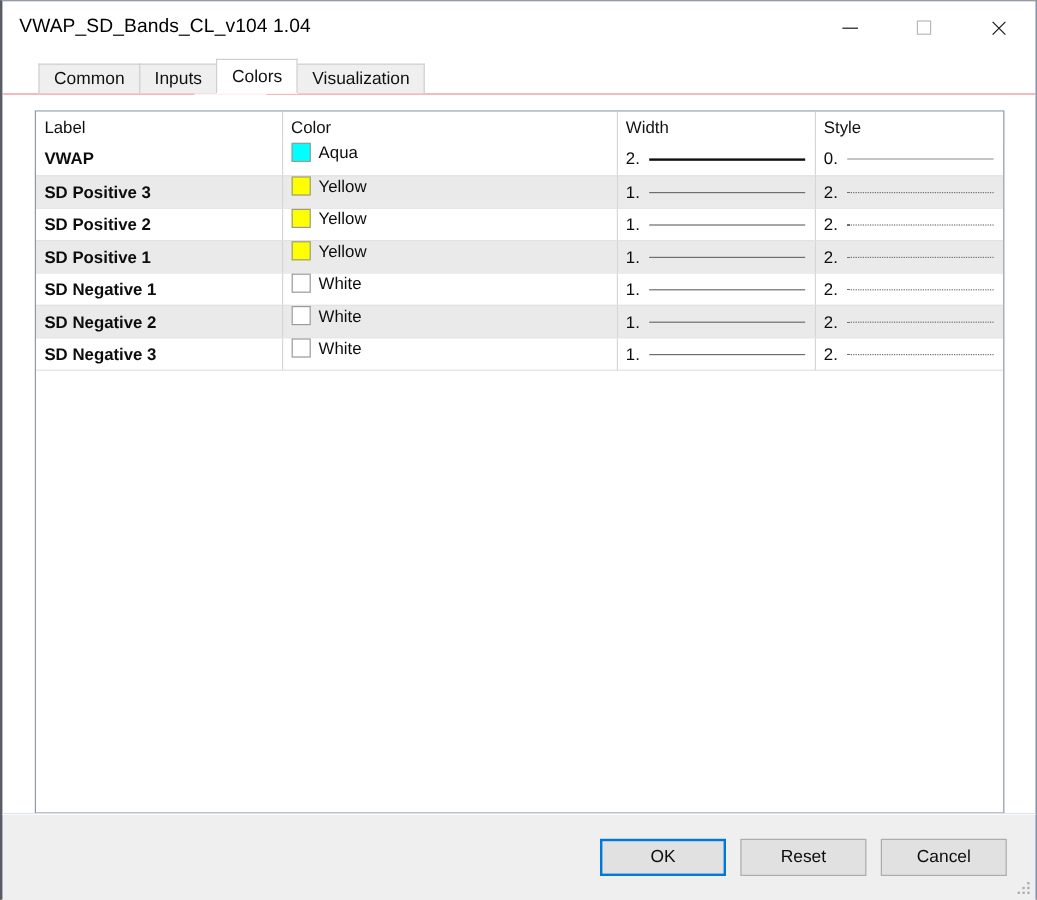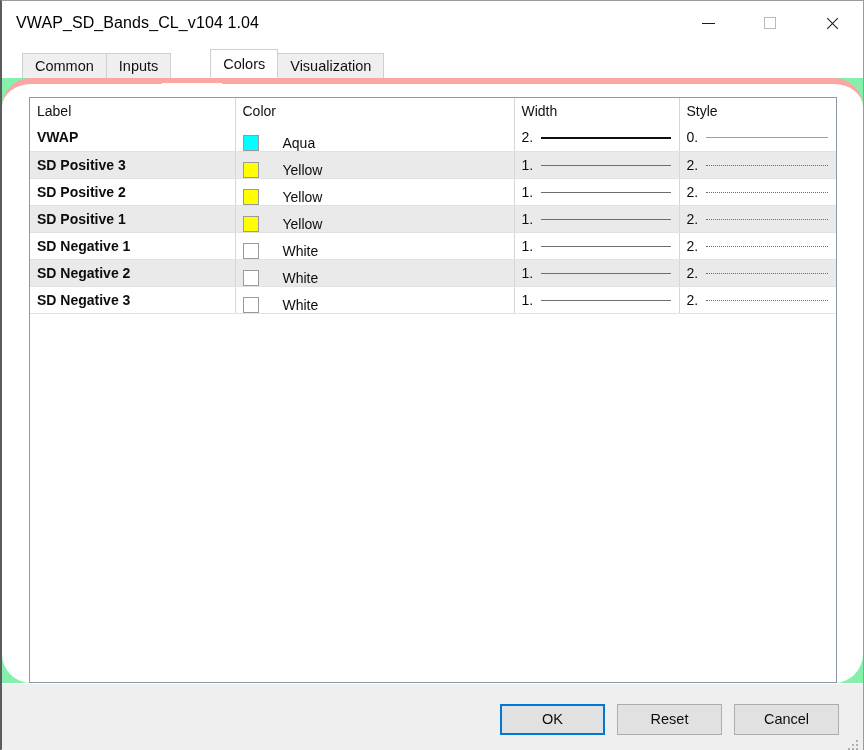--- a/index.html
+++ b/index.html
@@ -19,21 +19,21 @@
   
   .window {
     position: relative;
     width: 864px;
     height: 750px;
     box-sizing: border-box;
     border-left: 2px solid #5c5c5c;
     border-top: 1px solid #9b9b9b;
     border-right: 1px solid #9b9b9b;
     border-bottom: 1px solid #9b9b9b;
-    background: #86efac;
+    background: #1d4ed8;
     display: flex;
     flex-direction: column;
   }
 
   
   .titlebar {
     height: 44px;
     flex: 0 0 44px;
     background: #ffffff;
     display: flex;
@@ -91,21 +91,21 @@
     border-top: 1.6px solid #1a1a1a;
   }
   .glyph-close::before { transform: rotate(45deg); }
   .glyph-close::after  { transform: rotate(-45deg); }
 
   
   .tabstrip {
     flex: 0 0 33px;
     height: 33px;
     position: relative;
-    padding-left: 20px;
+    padding-left: 30px;
     display: flex;
     align-items: flex-end;
     background: #ffffff;
   }
   .tab {
     position: relative;
     height: 25px;
     line-height: 25px;
     padding: 0 12px;
     font-size: 14.5px;
@@ -118,32 +118,30 @@
     margin-right: -1px;
     top: 0;
   }
   .tab.active {
     background: #ffffff;
     height: 29px;
     line-height: 28px;
     border: 1px solid #cfcfcf;
     border-bottom: 1px solid #ffffff;
     z-index: 3;
-    margin-left: 40px;
   }
 
   
   .tabbody {
     flex: 1 1 auto;
     background: #ffffff;
-    border-top: 6px solid #fca5a5;
+    border-top: 1px solid #fca5a5;
     position: relative;
     padding: 13px 26px 0 27px;
     box-sizing: border-box;
-    border-radius: 29px;
   }
   .tabbody::before {
     
     content: "";
     position: absolute;
     left: 160px;
     top: -1px;
     width: 60px;
     height: 1px;
     background: #ffffff;
@@ -195,22 +193,22 @@
   }
   tr.datarow td:last-child { border-right: none; }
   tr.datarow.stripe td { background: #eaeaea; margin-top: 36px; }
   tr.datarow.first td  { border-bottom: 1px solid #e2e2e2; }
 
   .label-cell { color: #0d0d0d; white-space: nowrap; font-weight: bold; }
 
   
   .color-cell {
     display: flex;
-    align-items: flex-end;
-    gap: 24px;
+    align-items: flex-start;
+    gap: 7px;
     height: 100%;
   }
   .swatch {
     width: 16px;
     height: 16px;
     border: 1px solid #9a9a9a;
     box-sizing: border-box;
     flex: 0 0 auto;
     display: block;
   }

